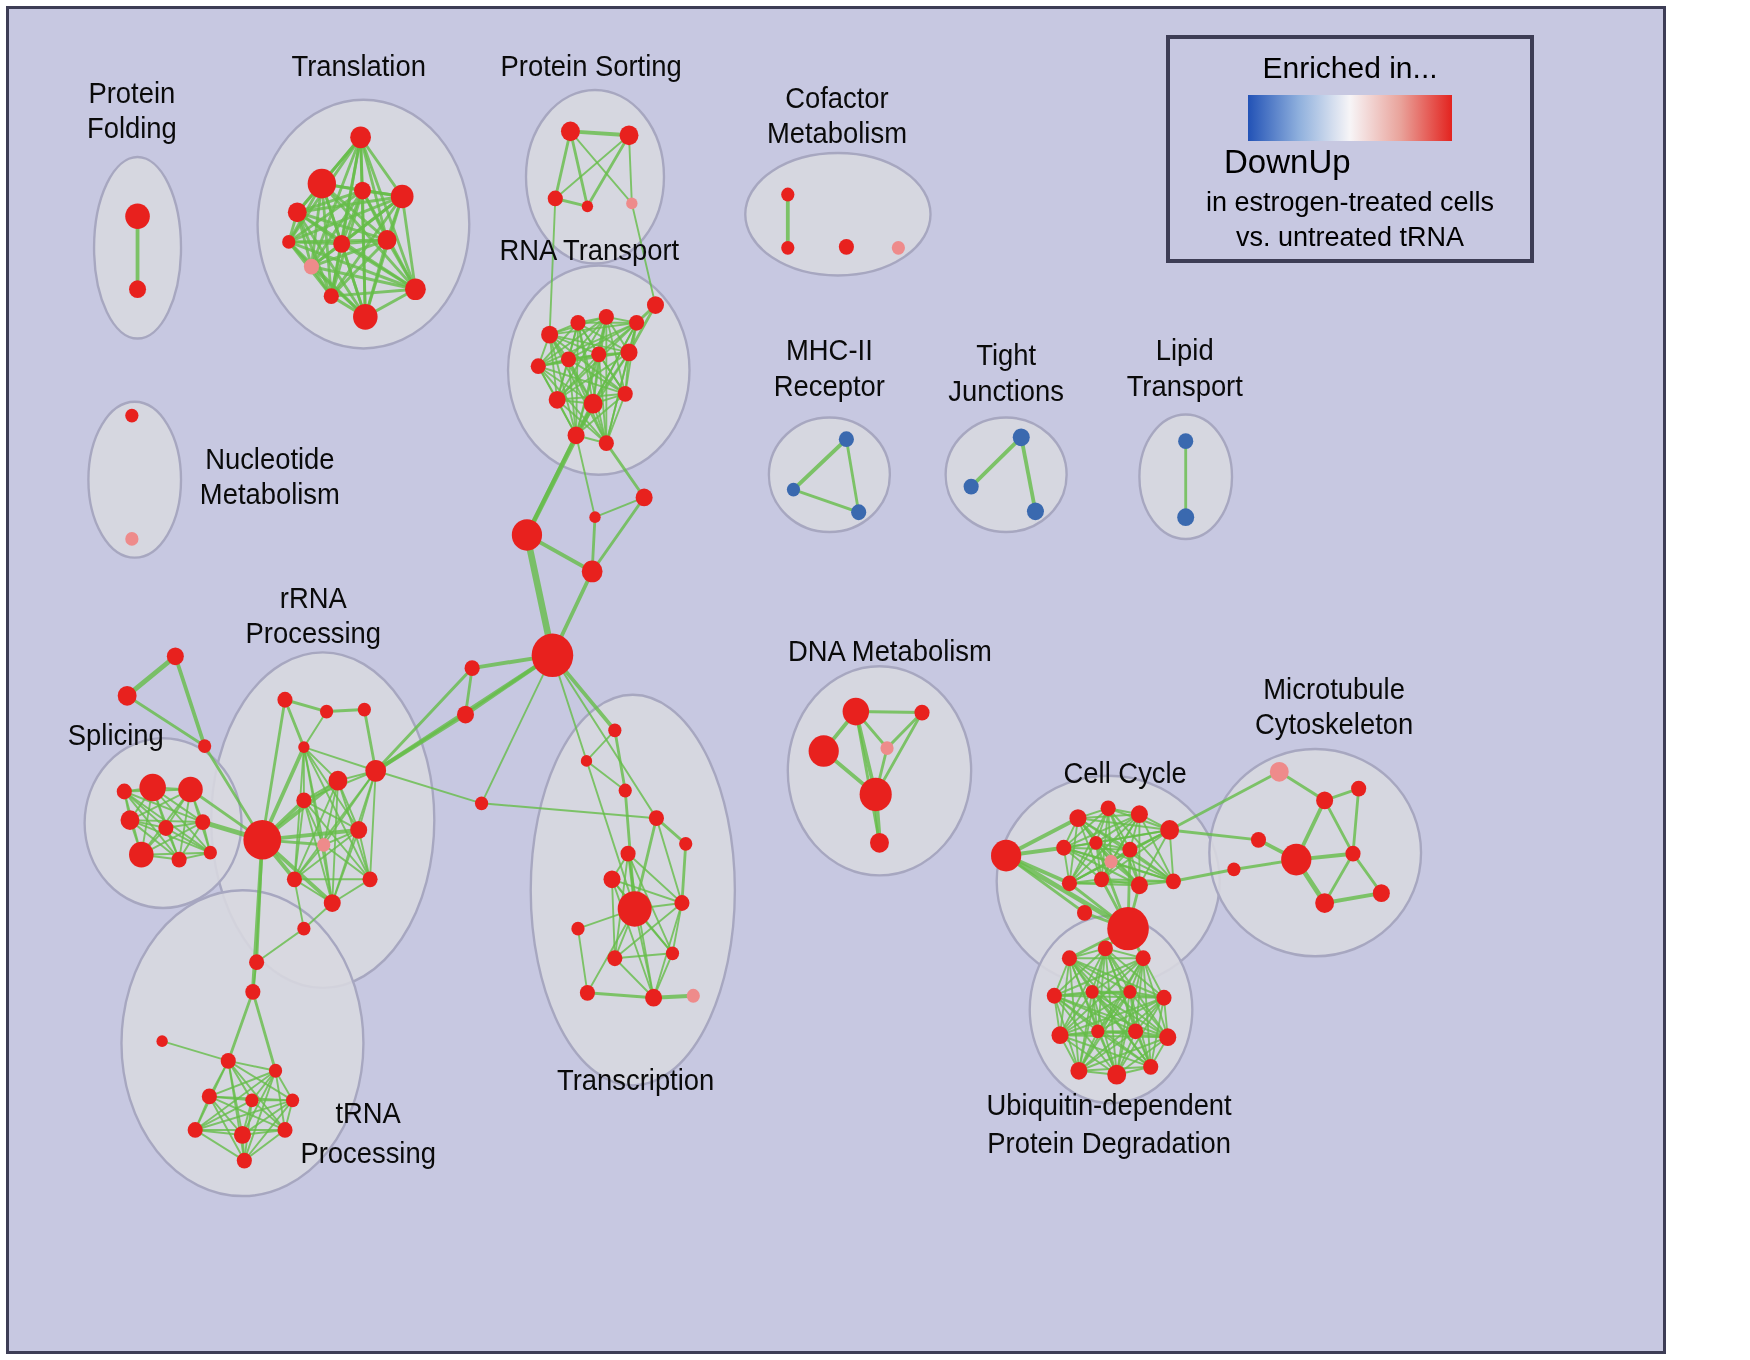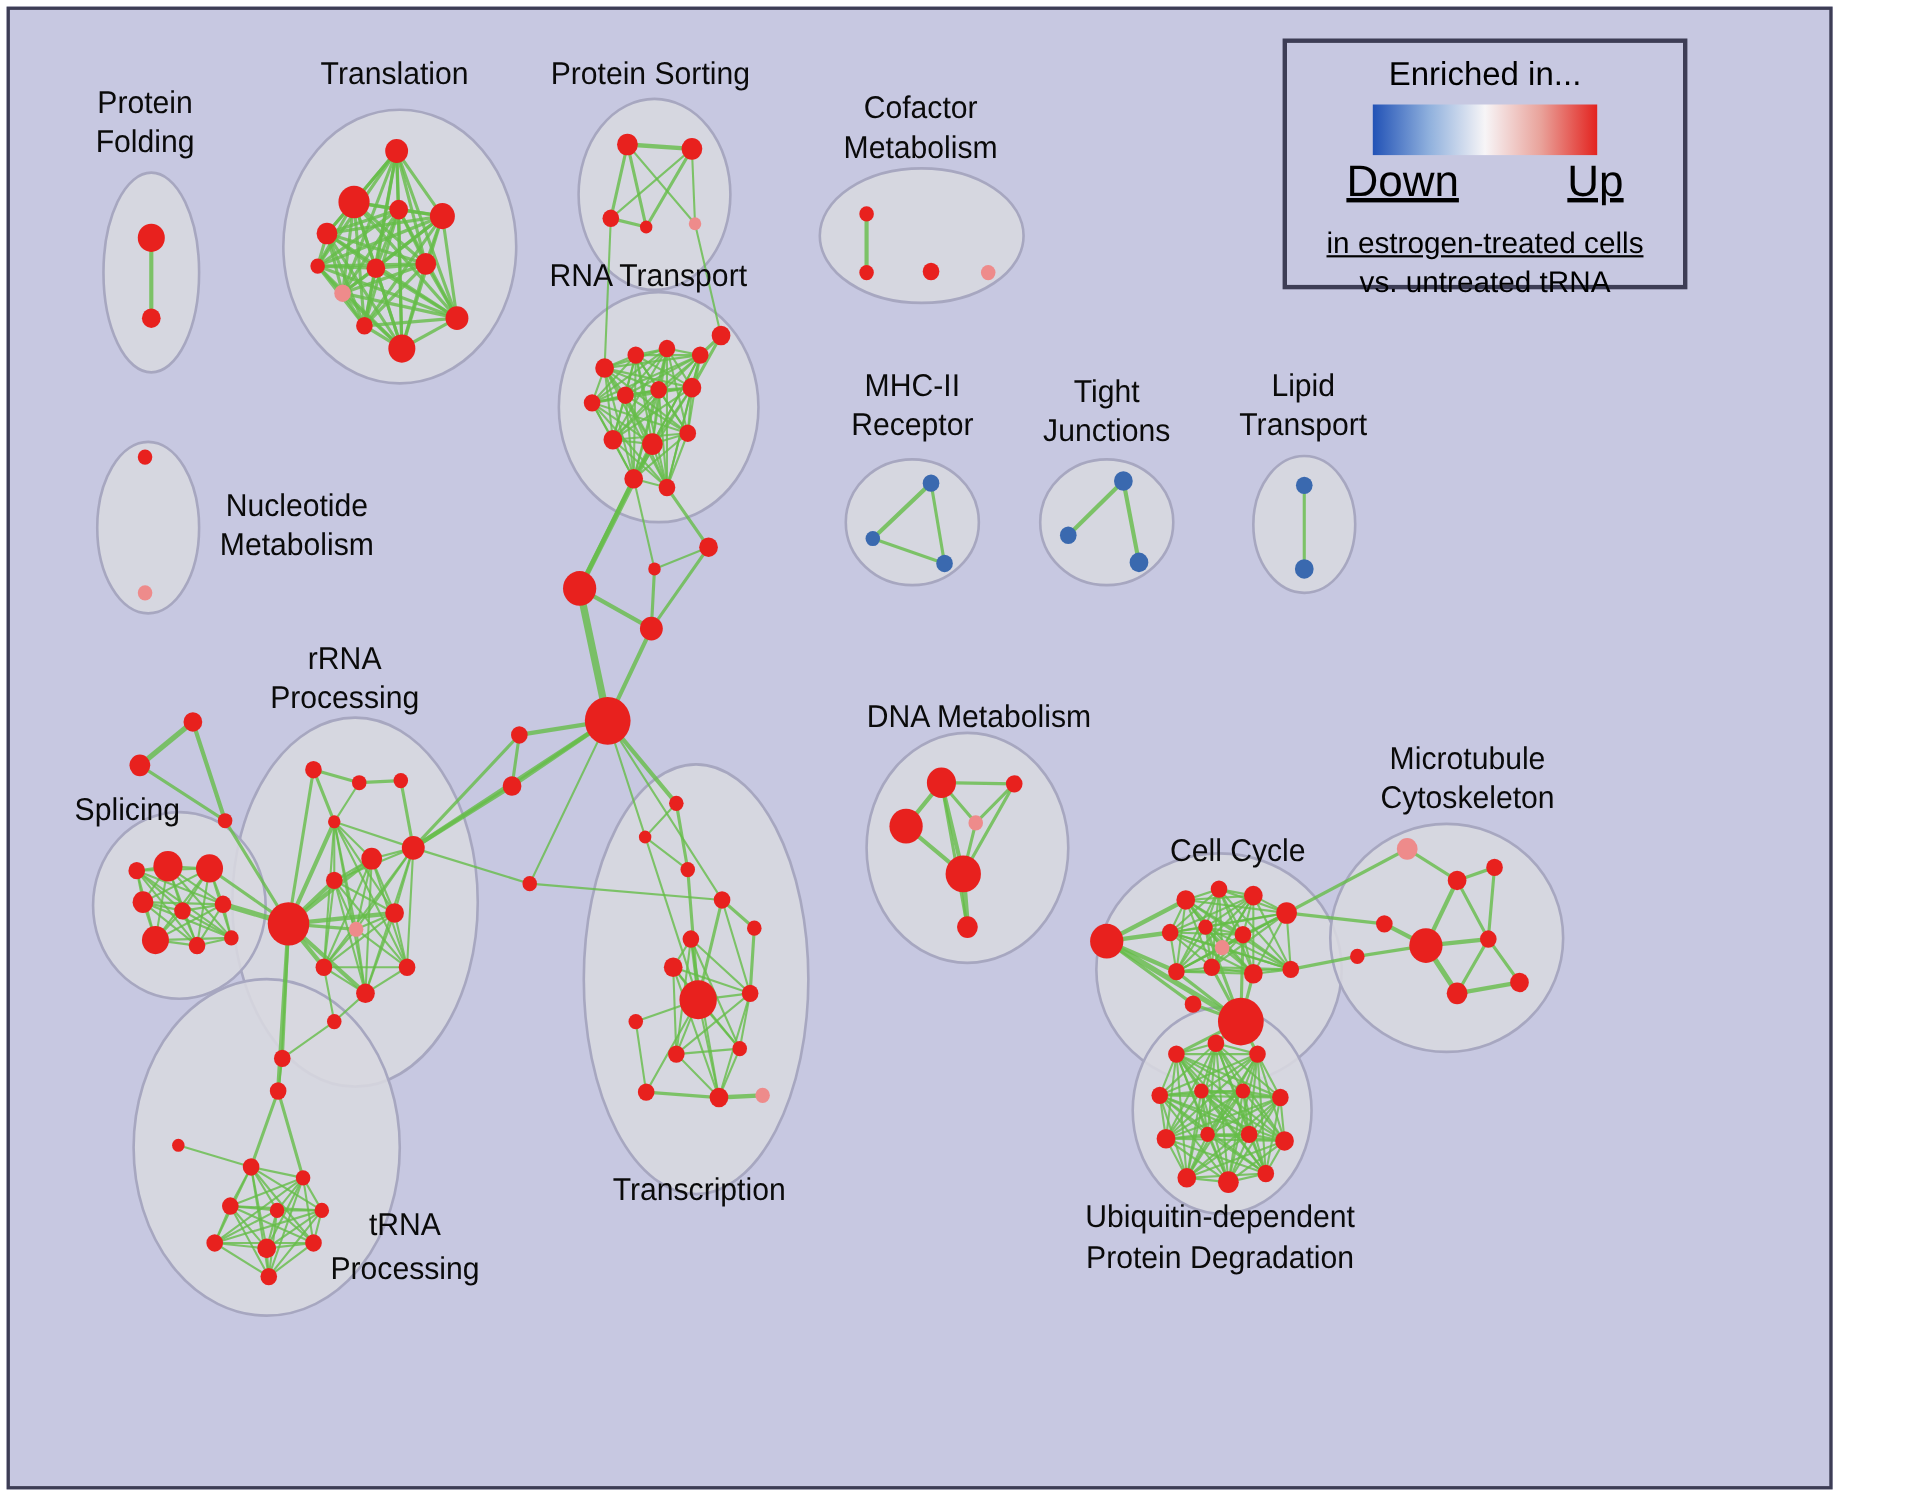--- a/index.html
+++ b/index.html
@@ -24,25 +24,25 @@
   .legend {
     position: absolute; left: 1157px; top: 26px; width: 368px; height: 228px;
     border: 4px solid var(--frame, #3d3d55);
     background: var(--bg, #c7c8e1);
     text-align: center;
     color: #000;
   }
   .legend-title { font-size: 30px; margin-top: 12px; }
   .legend-bar { width: 204px; height: 46px; margin: 10px auto 0; }
   .legend-row {
-    display: flex; justify-content: space-between;
-    width: 252px; margin: 2px auto 0; font-size: 40px; text-decoration: underline;
+    display: flex; 
+    width: 252px; margin: 2px auto 0; font-size: 33px;
   }
   .legend-caption { font-size: 27px; line-height: 35px; }
-  .legend-caption.first { margin-top: 16px; text-decoration: underline; }
+  .legend-caption.first { margin-top: 4px; }
 </style>
 </head>
 <body>
 
 <div class="page">
   <div class="frame">
     <svg id="network-svg" class="net-svg" viewBox="0 0 1750 1360" preserveAspectRatio="none">
         <g>
           <ellipse cx="136" cy="242" rx="46" ry="92" fill="#d8d8df" fill-opacity="0.88" stroke="#a7a7c0" stroke-width="2.5"></ellipse>
           <ellipse cx="375" cy="218" rx="112" ry="126" fill="#d8d8df" fill-opacity="0.88" stroke="#a7a7c0" stroke-width="2.5"></ellipse>

